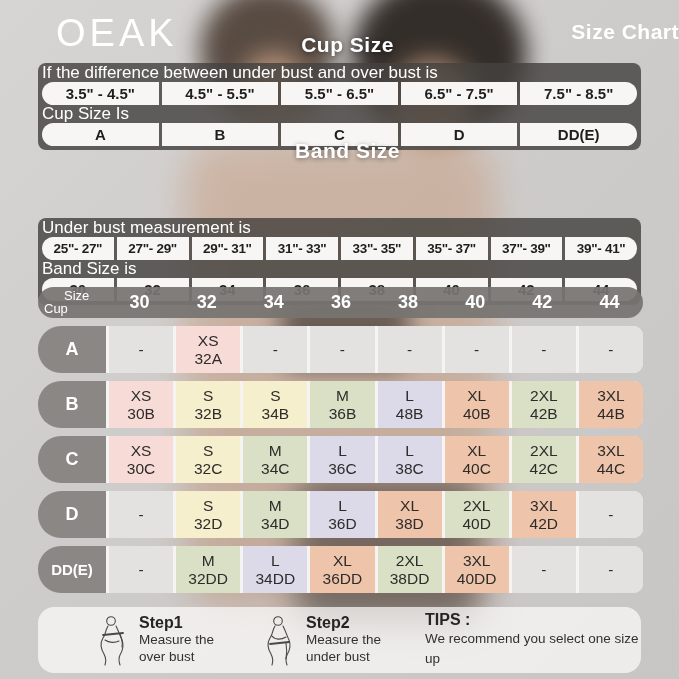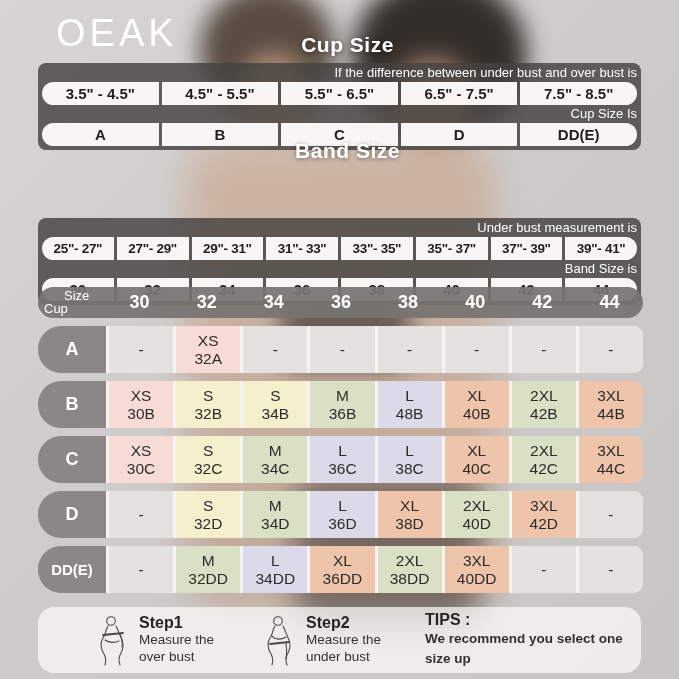--- a/index.html
+++ b/index.html
@@ -23,21 +23,21 @@
 
   
   .logo{left:56px;top:12px;font-size:38px;color:#fff;letter-spacing:4px;font-weight:400;}
   .page-title{right:16px;top:20px;font-size:21px;color:#fff;font-weight:700;letter-spacing:.5px;}
 
   .sec-title{left:0;right:0;text-align:center;font-size:21px;font-weight:700;color:#fff;
     text-shadow:0 1px 5px rgba(0,0,0,.45);letter-spacing:.5px;}
 
   
   .darktable{left:38px;width:595px;background:rgba(68,66,64,.82);border-radius:8px;padding:2px 4px 3px;}
-  .bar-label{height:16px;line-height:16px;text-align:right;color:#fff;font-size:13px;}
+  .bar-label{height:16px;line-height:16px;text-align:left;color:#fff;font-size:17px;}
   .wrow{display:flex;gap:3px;height:23px;margin:1px 0;}
   .wcell{flex:1;background:#f7f6f5;display:flex;align-items:center;justify-content:center;
     font-weight:700;color:#1f1e1d;}
   .wrow .wcell:first-child{border-radius:12px 0 0 12px;}
   .wrow .wcell:last-child{border-radius:0 12px 12px 0;}
   .fs15{font-size:15px;} .fs13{font-size:13.5px;letter-spacing:-.3px;}
 
   #cup-table{top:63px;}
   #band-table{top:183px;margin-top:35px;}
   #cup-title{top:33px;}
@@ -64,37 +64,38 @@
   .cells .cell:last-child{border-radius:0 9px 9px 0;}
 
   
   .footer{left:38px;top:607px;width:603px;height:66px;background:rgba(252,251,250,.72);
     border-radius:16px;}
   .fgroup{position:absolute;top:0;height:66px;display:flex;align-items:center;}
   .ficon{margin-right:12px;}
   .ftxt .ft-title{font-size:16px;font-weight:700;color:#262422;}
   .ftxt .ft-line{font-size:13.5px;color:#33312f;line-height:1.25;}
   #g-step1{left:55px;} #g-step2{left:222px;} #g-tips{left:387px;justify-content:center;}
-  #g-tips .ft-line{line-height:1.5;font-weight:bold;}
+  #g-tips .ft-line{line-height:1.5;}
   svg.fig{stroke:#4a4846;stroke-width:1.1;fill:none;stroke-linecap:round;}
 </style>
 </head>
 <body>
 
 <div class="page">
 
   <div class="ph ph-hair1"></div>
   <div class="ph ph-hair2"></div>
   <div class="ph ph-face1"></div>
   <div class="ph ph-face2"></div>
   <div class="ph ph-body"></div>
   <div class="ph ph-dark1"></div>
   <div class="ph ph-dark2"></div>
 
   <div class="z logo">OEAK</div>
+  <div class="z page-title">Size Chart</div>
 
   <div class="z sec-title" id="cup-title">Cup Size</div>
   <div class="z darktable" id="cup-table">
     <div class="bar-label">If the difference between under bust and over bust is</div>
     <div class="wrow fs15" id="cup-ranges">
         <div class="wcell">3.5" - 4.5"</div>
         <div class="wcell">4.5" - 5.5"</div>
         <div class="wcell">5.5" - 6.5"</div>
         <div class="wcell">6.5" - 7.5"</div>
         <div class="wcell">7.5" - 8.5"</div>

